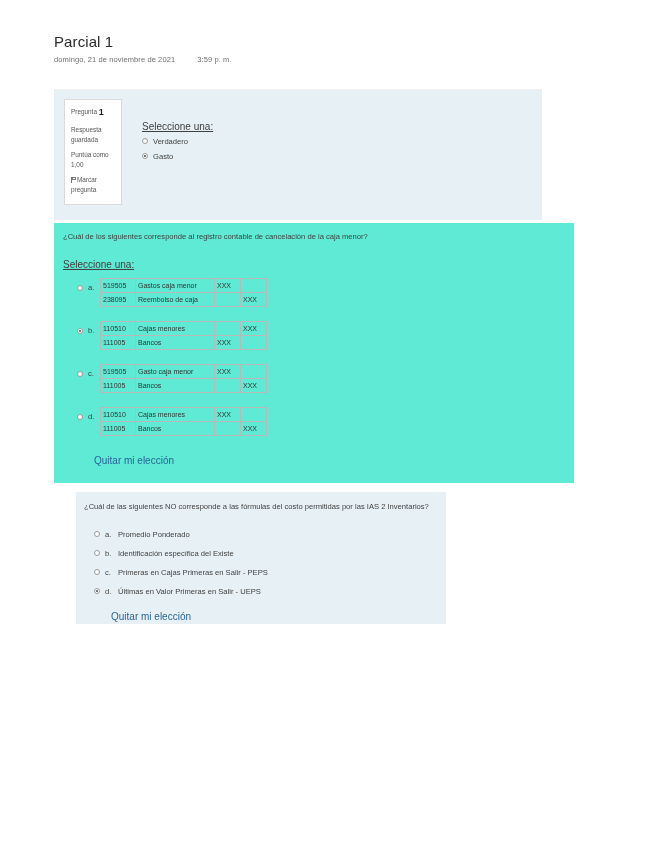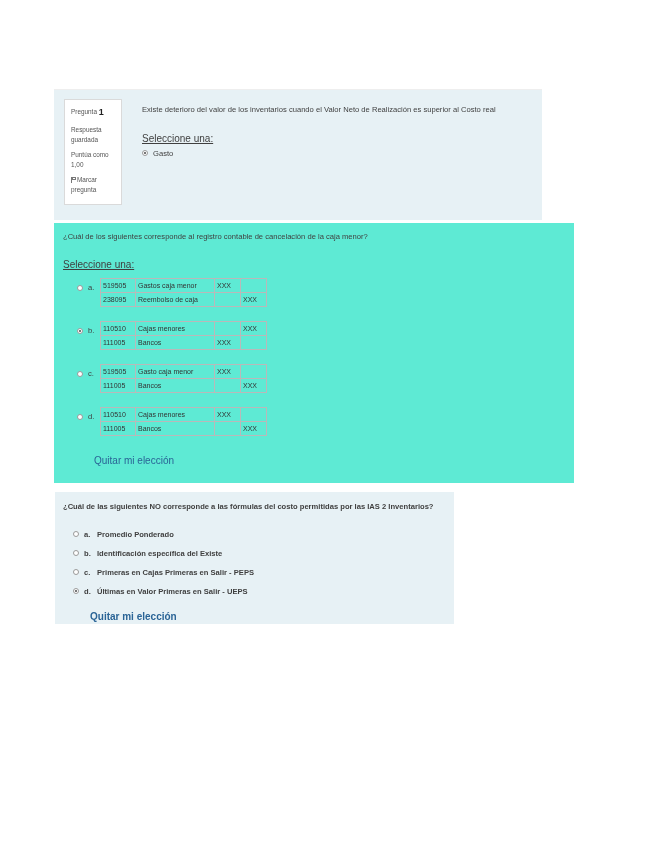--- a/index.html
+++ b/index.html
@@ -198,59 +198,67 @@
   .removelink {
     color: #2a6496;
     font-size: 10px;
     text-decoration: none;
     display: inline-block;
   }
   #q2 .removelink { margin-left: 31px; margin-top: -2px; }
 
   
   #q3 {
-    left: 55px;
+    left: 76px;
     top: 492px;
-    width: 399px;
+    width: 370px;
     height: 132px;
-    font-weight: bold;
   }
   #q3 .qbody { left: 8px; top: 9px; right: 10px; }
   #q3 .prompt-opts { margin-top: 17px; }
   #q3 .opt { margin-bottom: 10px; }
   #q3 .opt .radio { margin-left: 10px; }
   #q3 .removelink { margin-left: 27px; margin-top: 2px; }
 </style>
 </head>
 <body>
 
 <div class="page">
 
+  <div class="header">
+    <h1 class="quiz-title">Parcial 1</h1>
+    <div class="quiz-submeta">
+      <span>domingo, 21 de noviembre de 2021</span><span class="time">3:59 p. m.</span>
+    </div>
+  </div>
 
   <div class="qblock tinted" id="q1">
 
     <div class="qinfo">
       <div class="row">
         <span>Pregunta</span>
         <span class="qnum">1</span>
       </div>
       <div class="row">Respuesta guardada</div>
       <div class="row">
         <span>Puntúa como</span>
         <span>1,00</span>
       </div>
       <div class="row">
         <span class="flag-icon"></span><span>Marcar pregunta</span>
       </div>
     </div>
 
     <div class="qbody">
-      <div class="qtext">Existe deterioro del valor de los inventarios cuando el Valor Neto de Realización es superior al Costo real</div>
       <div class="prompt">Seleccione una:</div>
 
+      <div class="opt">
+        <span class="radio"></span>
+        <span class="opt-label">Verdadero</span>
+      </div>
       <div class="opt">
         <span class="radio checked"></span>
         <span class="opt-label">Gasto</span>
       </div>
     </div>
   </div>
 
   <div class="qblock plain" id="q2">
     <div class="qbody">
       <div class="qtext">¿Cuál de los siguientes corresponde al registro contable de cancelación de la caja menor?</div>

